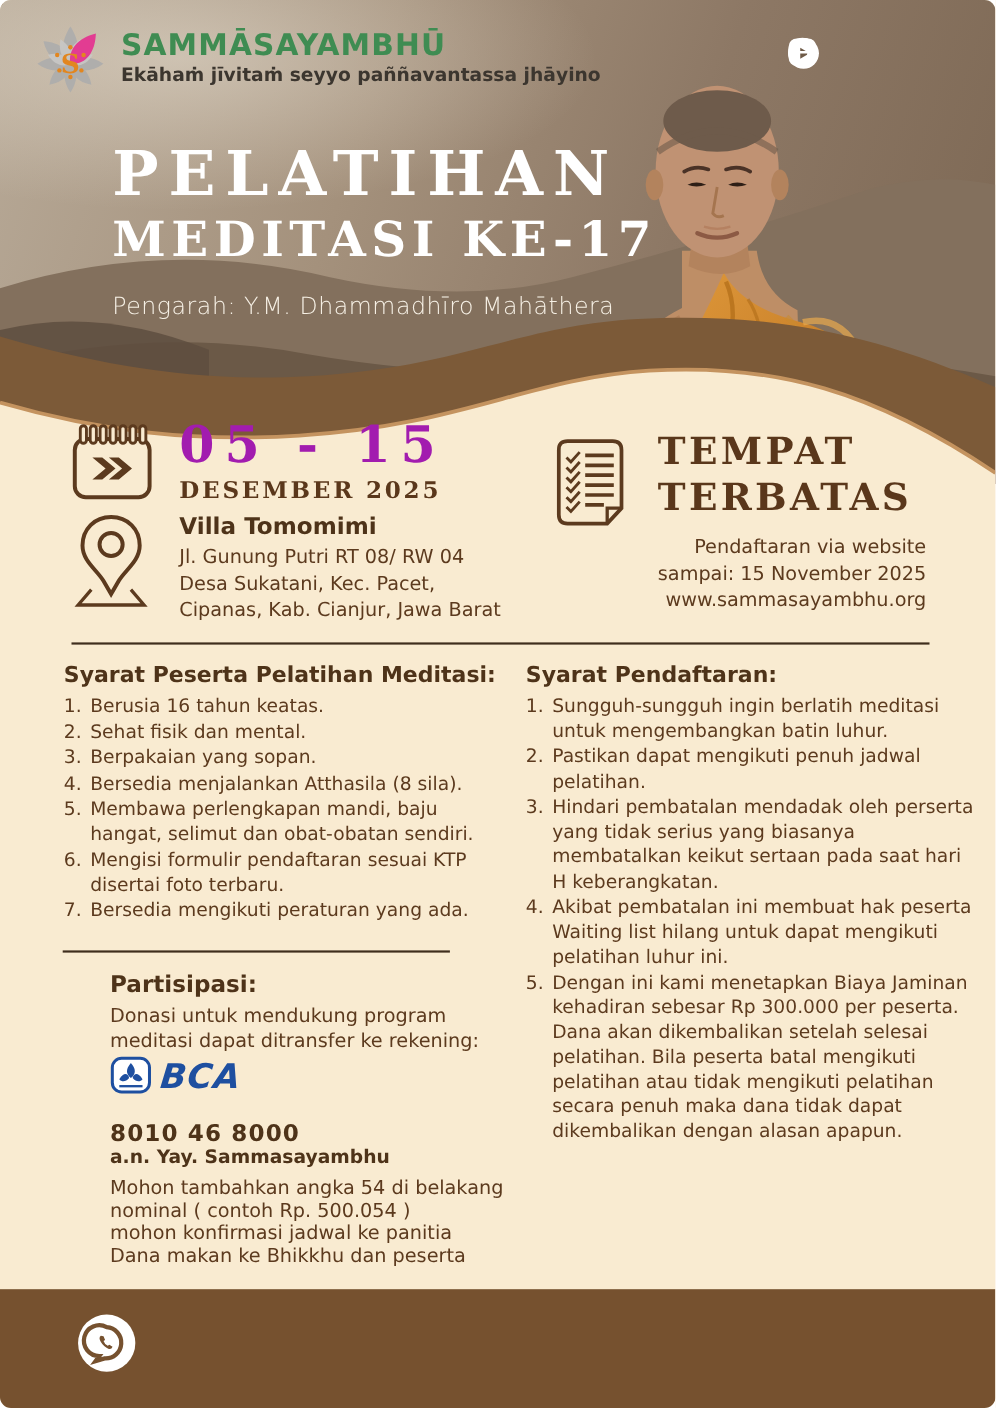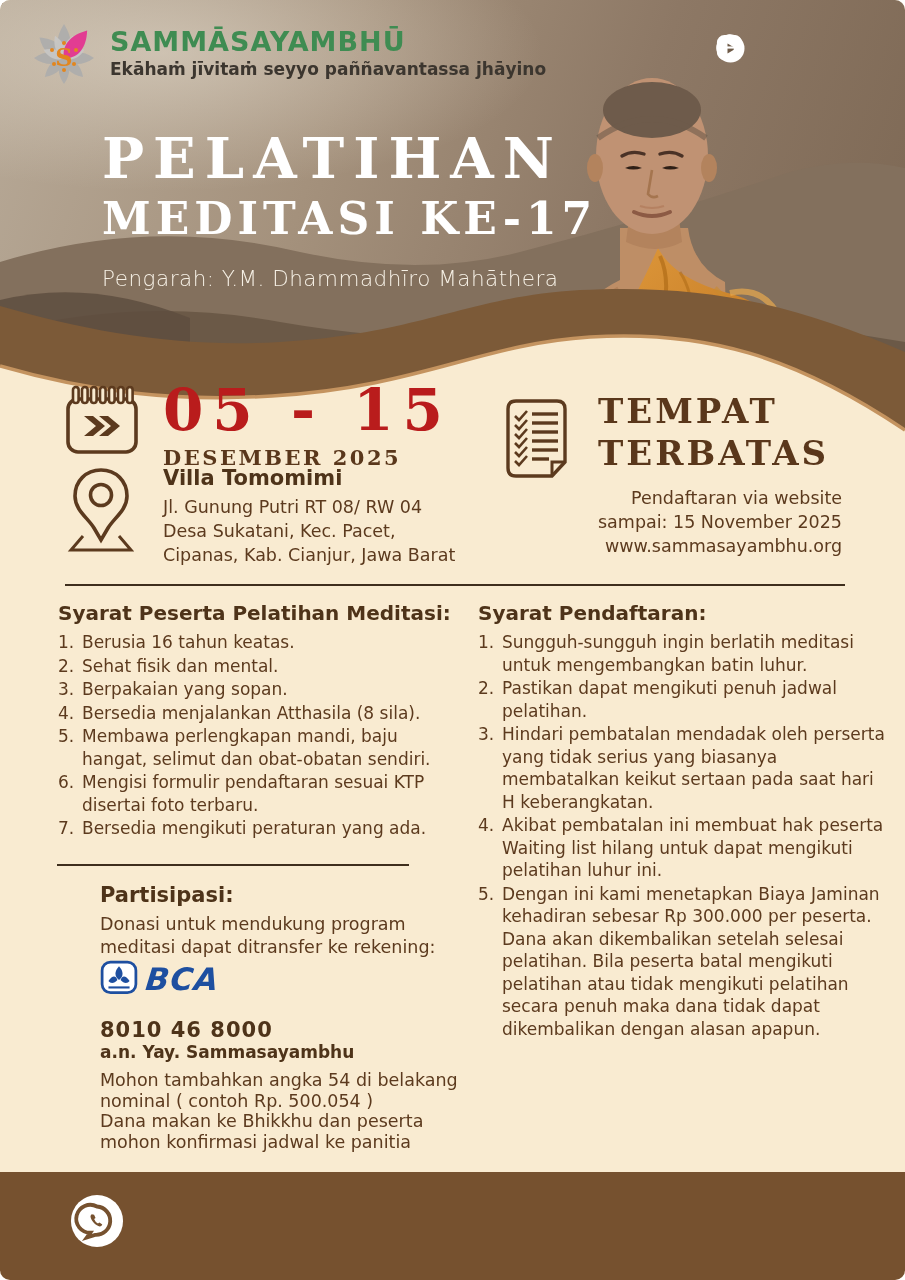--- a/index.html
+++ b/index.html
@@ -20,21 +20,21 @@
   .brand-text .tagline{font-size:17px;font-weight:bold;color:#3C362F;margin-top:3px;}
   .socials{position:absolute;right:30px;top:34px;display:flex;align-items:center;gap:17px;}
   .socials .s-icon{width:27px;height:27px;display:flex;align-items:center;justify-content:center;cursor:pointer;}
   .hero-titles{position:absolute;left:102px;top:128px;}
   .slab{font-family:"DejaVu Serif","Liberation Serif",serif;font-weight:bold;}
   .title1{font-size:56px;letter-spacing:9px;color:#ffffff;line-height:1.1;}
   .title2{font-size:44px;letter-spacing:5px;color:#ffffff;line-height:1.15;margin-top:4px;}
   .director{font-size:21.5px;color:#F6F0E5;margin-top:22px;letter-spacing:.5px;font-weight:300;}
   
   .abs{position:absolute;}
-  .date-big{font-family:"DejaVu Serif","Liberation Serif",serif;font-weight:bold;font-size:58px;letter-spacing:9px;color:#b91c1c;line-height:1;}
+  .date-big{font-family:"DejaVu Serif","Liberation Serif",serif;font-weight:bold;font-size:46px;letter-spacing:9px;color:#a21caf;line-height:1;}
   .date-month{font-family:"DejaVu Serif","Liberation Serif",serif;font-weight:bold;font-size:21px;letter-spacing:2.5px;color:#5A371B;margin-top:6px;}
   .venue-name{font-size:21px;font-weight:bold;color:#4E3319;}
   .venue-addr{font-size:17.5px;line-height:24px;margin-top:5px;color:#5C3A1E;}
   .capacity{font-family:"DejaVu Serif","Liberation Serif",serif;font-weight:bold;font-size:34px;letter-spacing:3px;line-height:42px;color:#5A371B;}
   .reg-info{font-size:17.5px;line-height:24px;color:#5C3A1E;}
   .reg-info .url{cursor:pointer;}
   .divider{position:absolute;height:2px;background:#3F2E1D;}
   
   .req{position:absolute;top:601px;}
   .req h3{margin:0 0 6px 0;font-size:20px;font-weight:bold;color:#4E3319;}
@@ -322,22 +322,22 @@
       <rect x="8" y="25" width="20" height="2" fill="#1E4FA0"></rect>
     </svg>
     <span class="bca-word">BCA</span>
   </div>
   <div class="abs acct-num" style="left:100px;top:1008px;">8010 46 8000</div>
   <div class="abs acct-name" style="left:100px;top:1036px;">a.n. Yay. Sammasayambhu</div>
 
   <div class="abs notes" style="left:100px;top:1070px;width:380px;">
     <span>Mohon tambahkan angka 54 di belakang</span>
     <span>nominal ( contoh Rp. 500.054 )</span>
+    <span>mohon konfirmasi jadwal ke panitia</span>
     <span>Dana makan ke Bhikkhu dan peserta</span>
-    <span>mohon konfirmasi jadwal ke panitia</span>
   </div>
 
   <div id="footer"></div>
   <div class="wa-wrap">
     <svg width="54" height="54" viewBox="0 0 56 56">
       <circle cx="28" cy="28" r="27" fill="#ffffff"></circle>
       <path d="M28,13 a14.5,14.5 0 1 0 -7,27.2 l-3.5,4.8 8.5,-2.6 a14.5,14.5 0 0 0 2,-29.4 Z" fill="none" stroke="#76512F" stroke-width="4"></path>
       <path d="M22.5,21 q-2.5,1.5 0,6 q3,5 7.5,6.5 q2.5,.7 3.5,-2 l-3,-2 -1.5,1 q-3,-1.5 -4,-4.5 l1.5,-1 -1.5,-3.5 Z" fill="#76512F"></path>
     </svg>
   </div>

